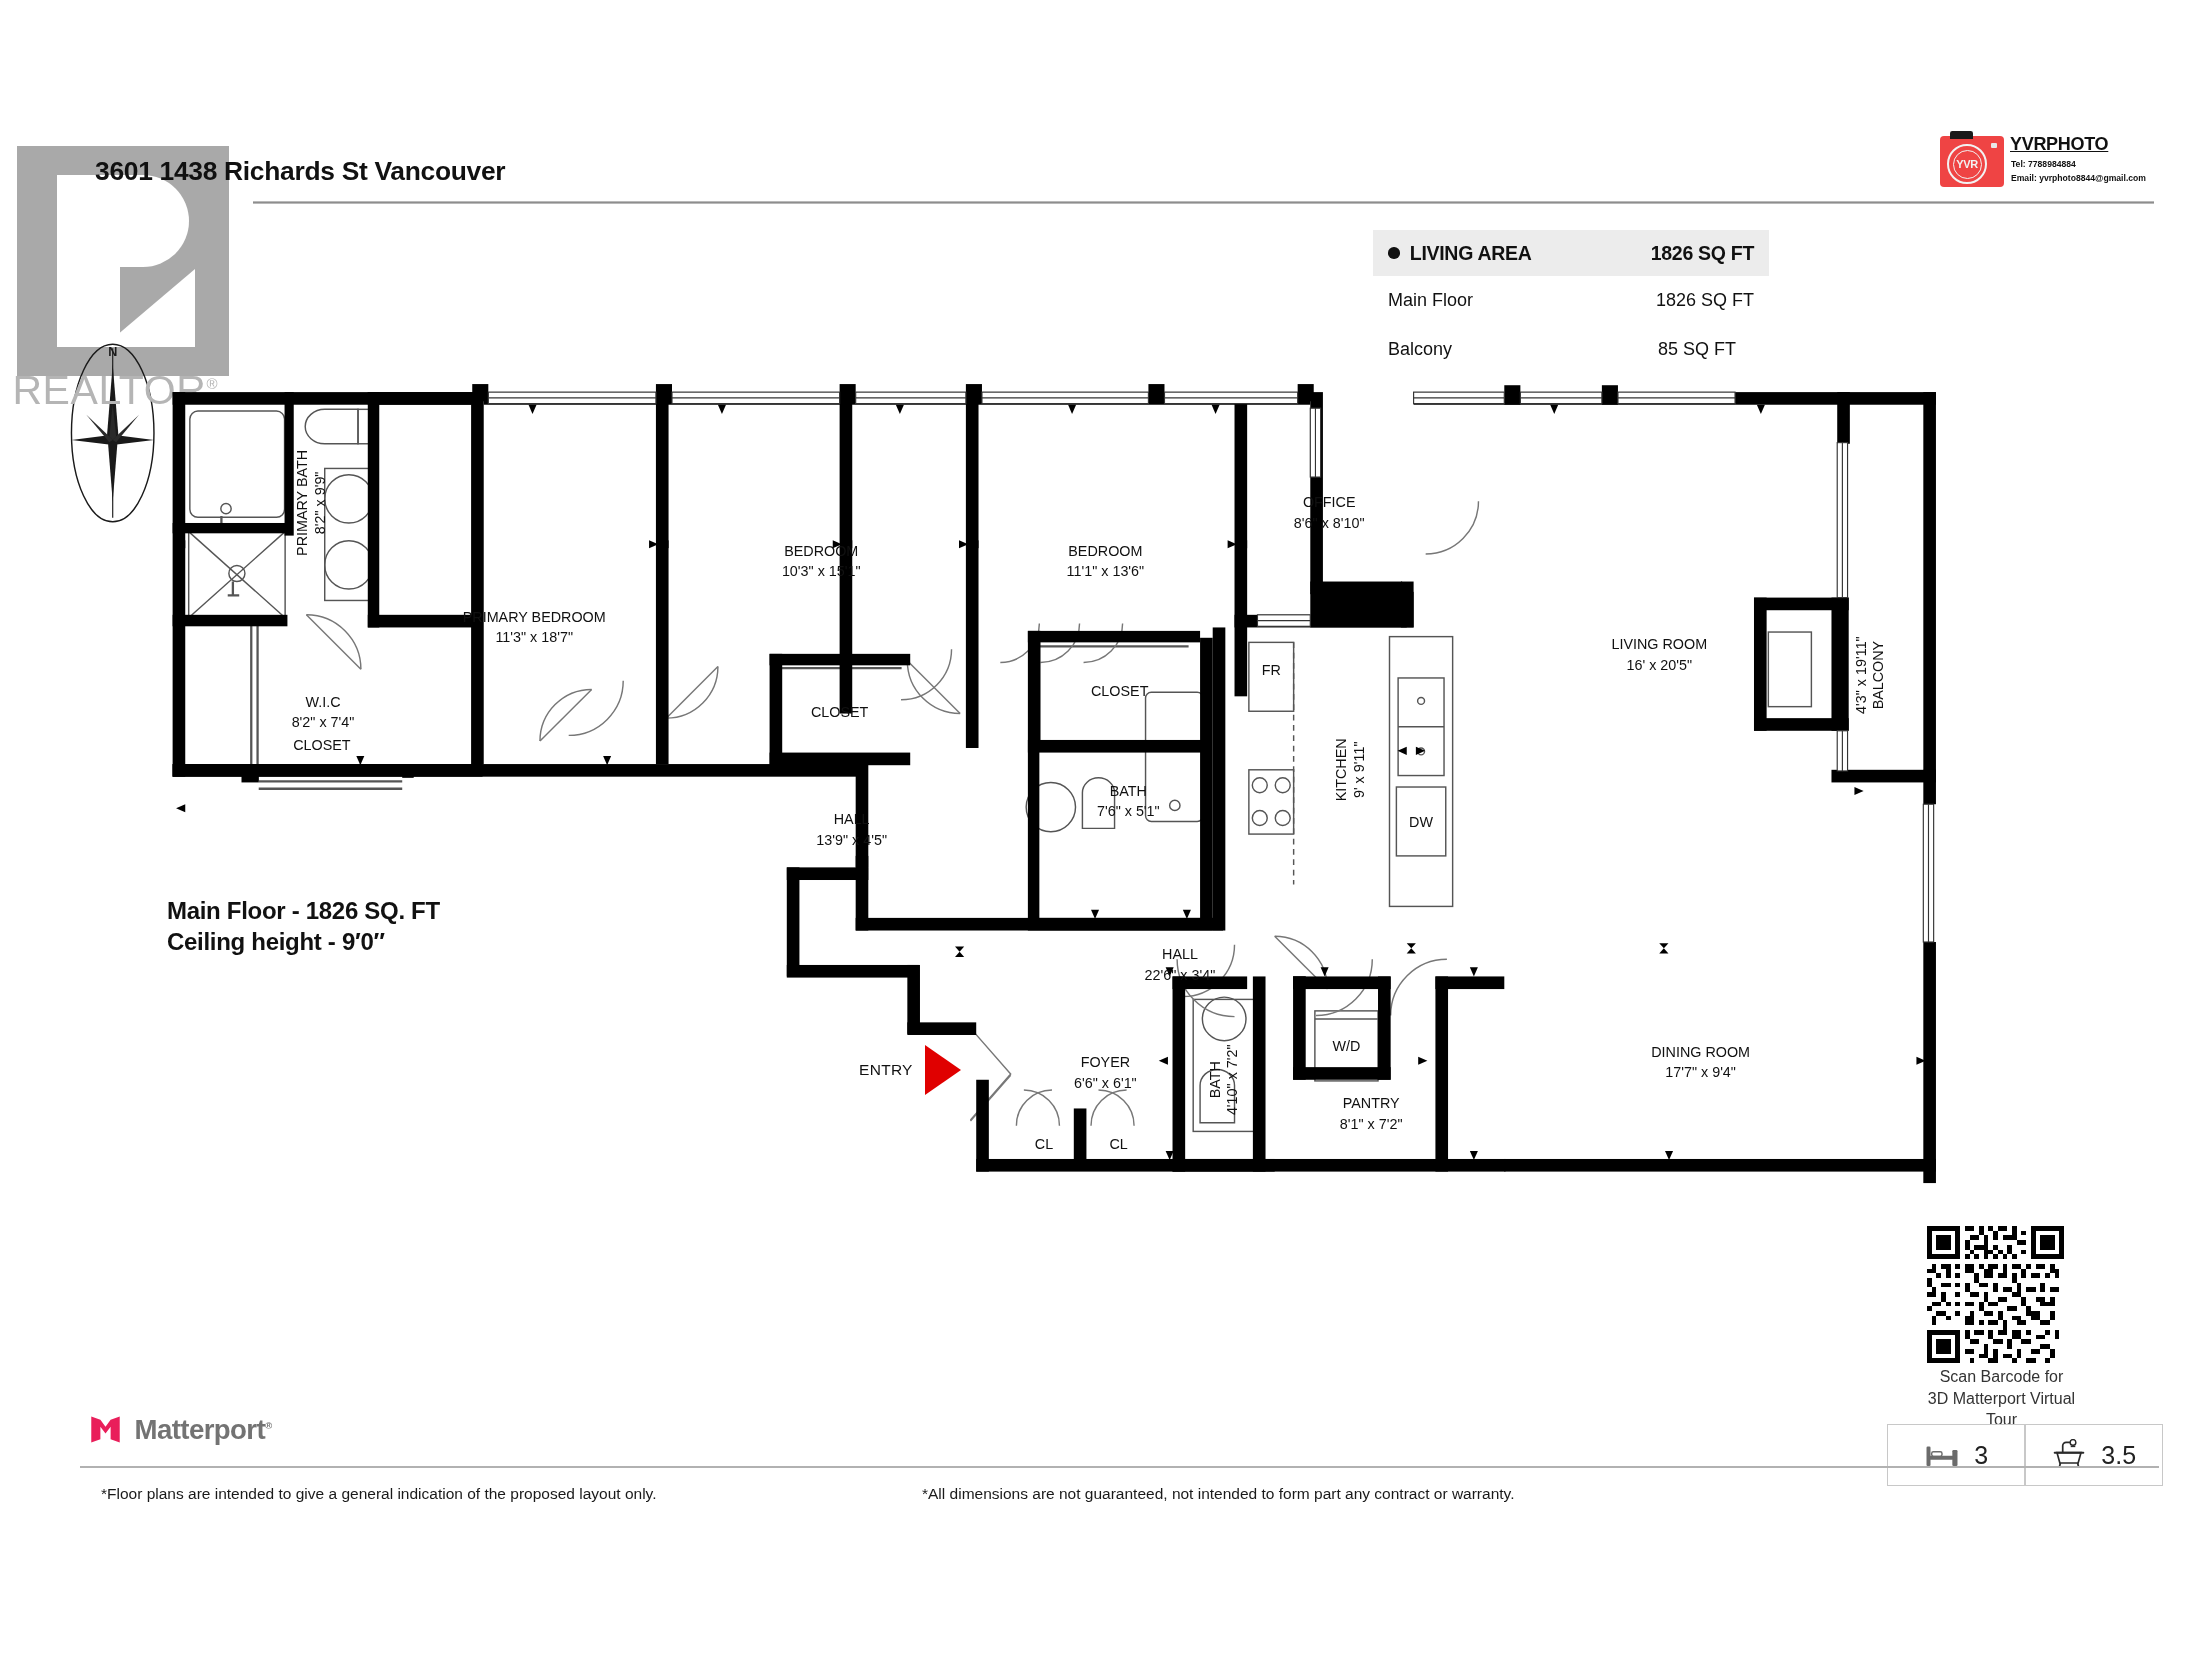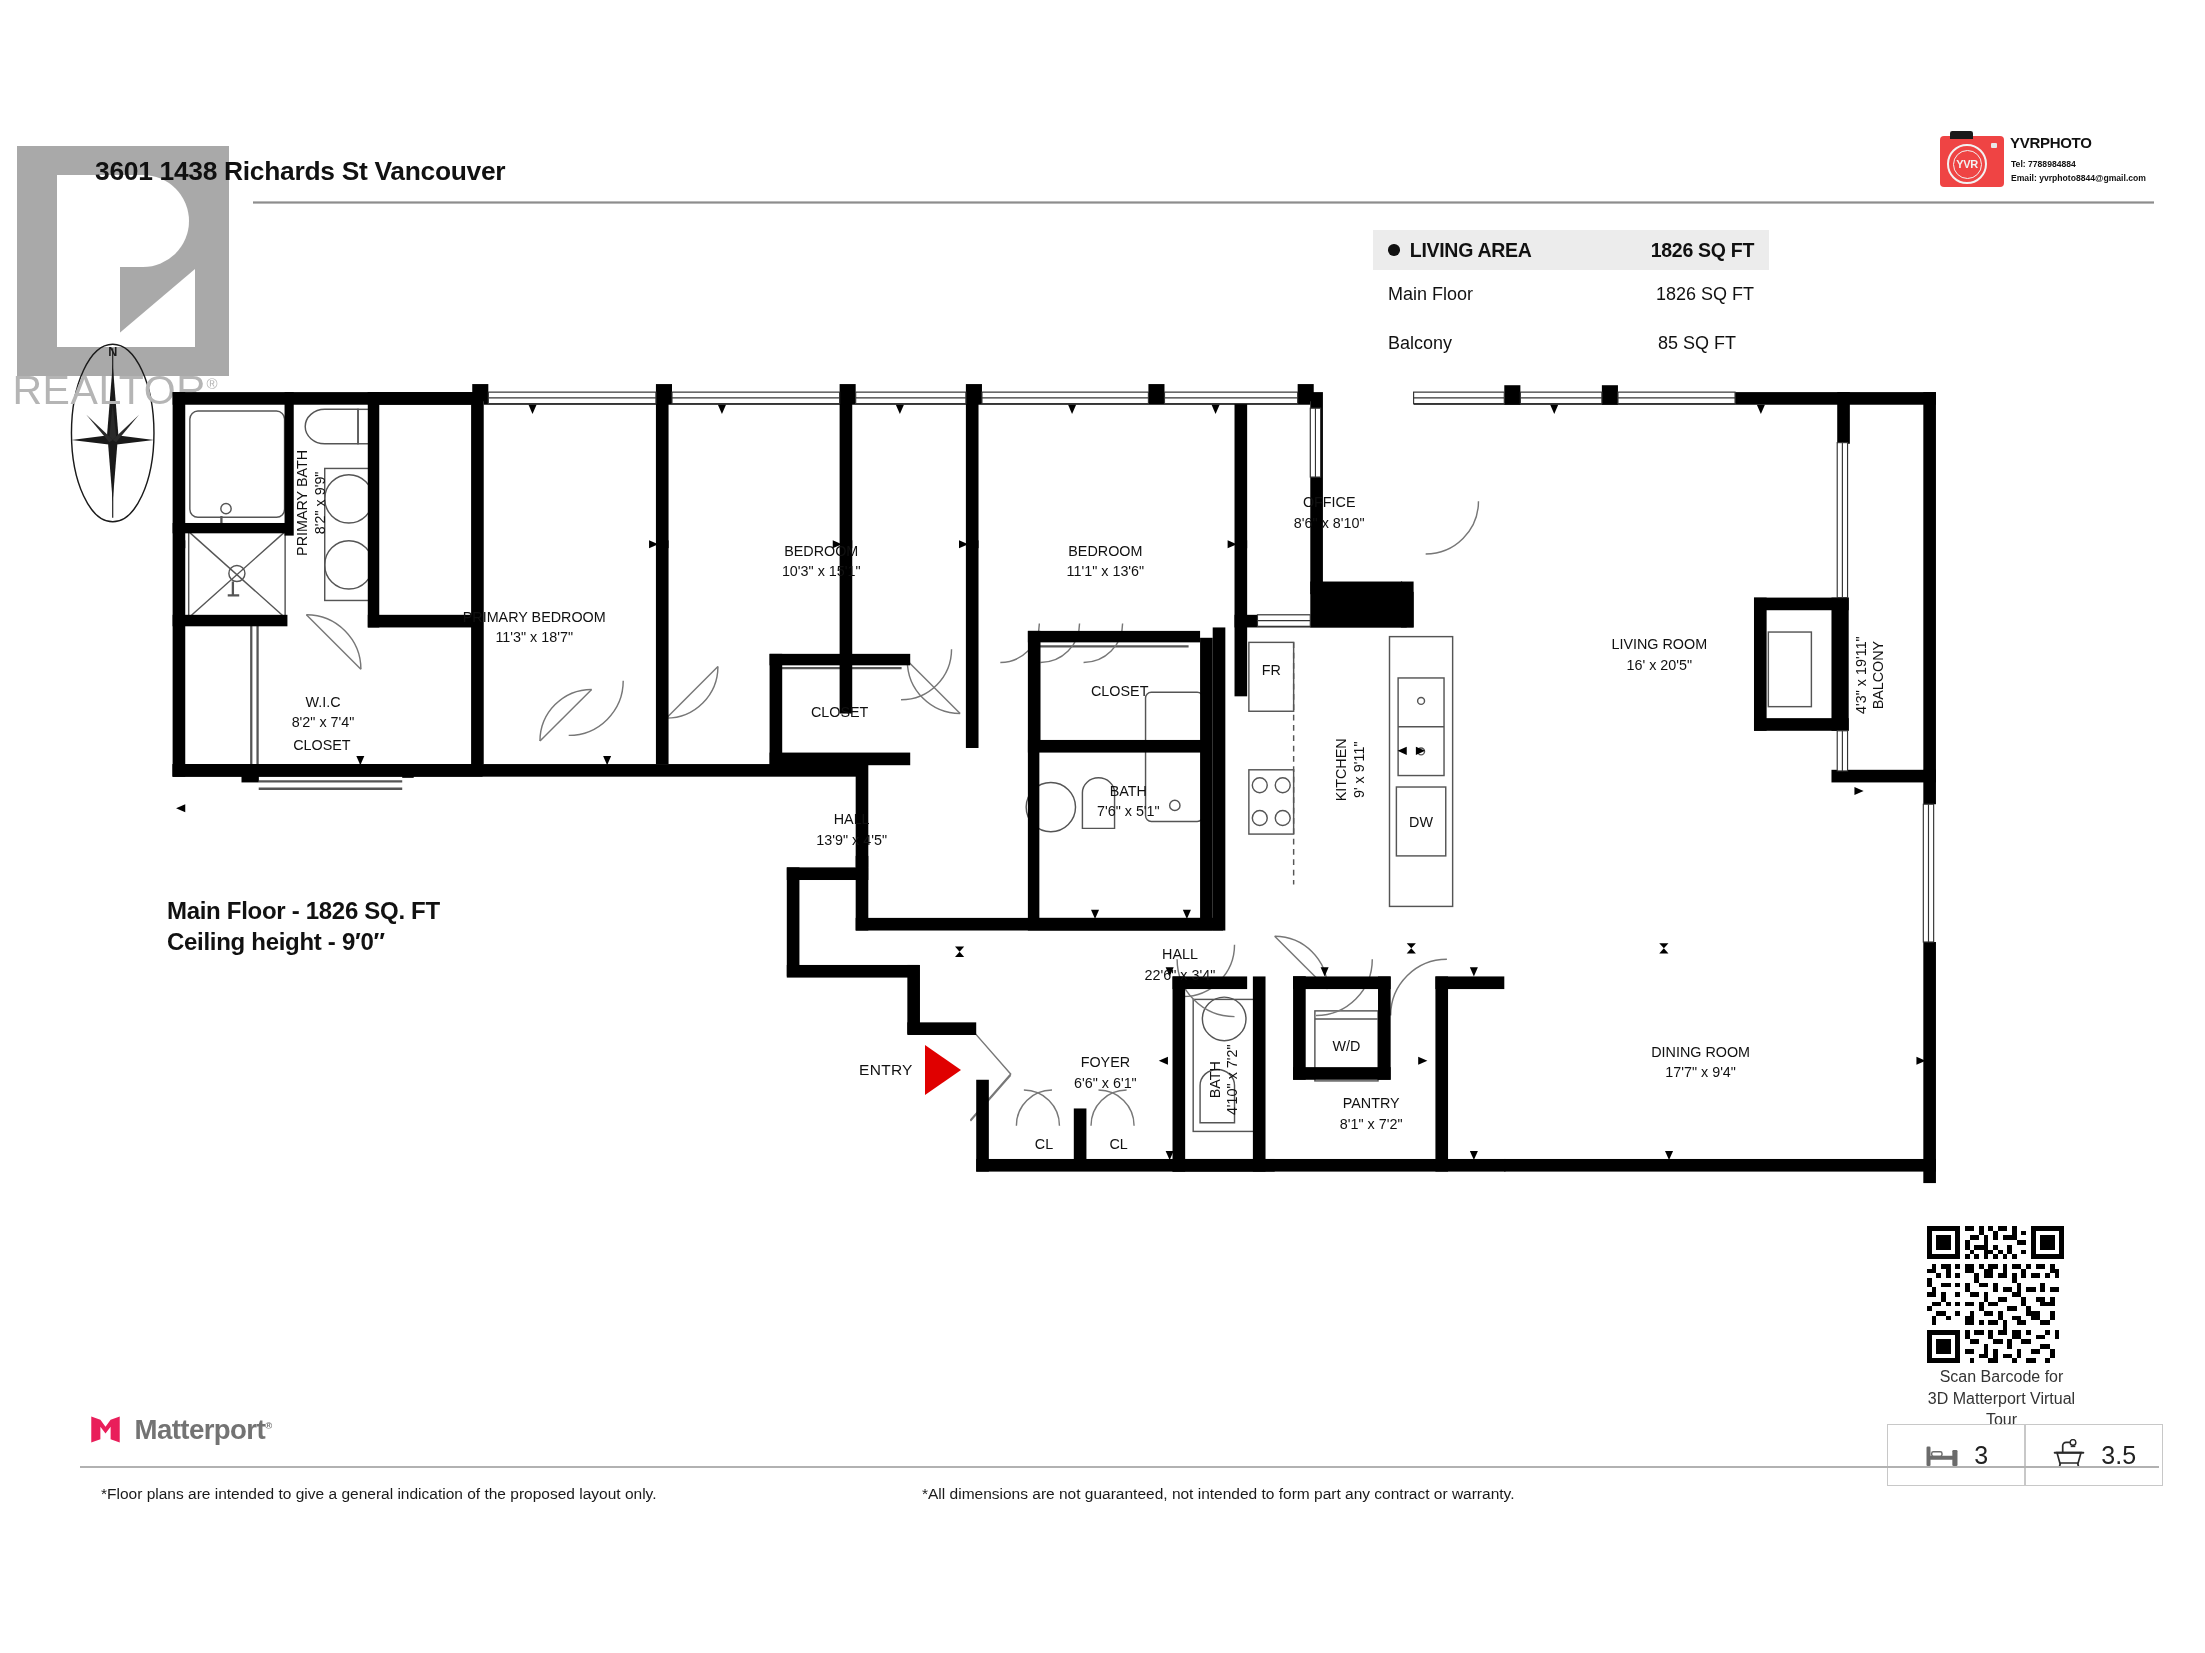--- a/index.html
+++ b/index.html
@@ -39,29 +39,29 @@
              border-radius: 4px; }
   #yvr-cam-hump { position: absolute; left: 10.3px; top: -5.2px; width: 23px; height: 8px; background: #1a1a1a;
                   border-radius: 2.3px 2.3px 0 0; }
   #yvr-cam-flash { position: absolute; left: 51px; top: 6.9px; width: 6.3px; height: 5.2px; background: #e8e8e8;
                    border-radius: 1.1px; }
   #yvr-lens-outer { position: absolute; left: 6.9px; top: 8px; width: 40px; height: 40px; border-radius: 50%;
                     border: 2.3px solid #f2f2f2; }
   #yvr-lens-inner { position: absolute; left: 12.6px; top: 13.8px; width: 29px; height: 29px; border-radius: 50%;
                     border: 1.7px solid #f2f2f2; display:flex; align-items:center; justify-content:center; }
   #yvr-lens-text { color: #f2f2f2; font-size: 11px; font-weight: bold; letter-spacing: -0.3px; }
-  #yvr-name { position: absolute; left: 70px; top: 2.3px; font-size: 15px; font-weight: bold;
-              letter-spacing: -0.3px; line-height: 1; }
+  #yvr-name { position: absolute; left: 70px; top: 2.3px; font-size: 18px; font-weight: bold;
+              letter-spacing: -0.3px; line-height: 1; text-decoration: underline; }
   #yvr-tel { position: absolute; left: 71px; top: 26.4px; font-size: 8.6px; font-weight: bold; white-space: nowrap; }
   #yvr-email { position: absolute; left: 71px; top: 40px; font-size: 8.6px; font-weight: bold; white-space: nowrap; }
 
   
   #area-summary { position: absolute; left: 1373px; top: 230px; width: 781px; }
   .area-col { display: inline-block; vertical-align: top; }
-  .area-head { background: #ececec; height: 40px; display: flex; align-items: center; padding: 0 15px; }
+  .area-head { background: #ececec; height: 46px; display: flex; align-items: center; padding: 0 15px; }
   .area-head .bullet { width: 11.5px; height: 11.5px; border-radius: 50%; background: #111; margin-right: 10.3px;
                        flex: 0 0 auto; }
   .area-head .head-label { font-size: 19.5px; font-weight: bold; letter-spacing: -0.3px; }
   .area-head .head-value { font-size: 19.5px; font-weight: bold; letter-spacing: -0.3px; margin-left: auto; }
   .area-row { height: 49px; display: flex; align-items: center; padding: 16px 15px; }
   .area-row .row-label { font-size: 18px; }
   .area-row .row-value { font-size: 18px; margin-left: auto; }
   #area-living { width: 396px; margin-right: 6.9px; }
   #area-extra { width: 378px; }
 

